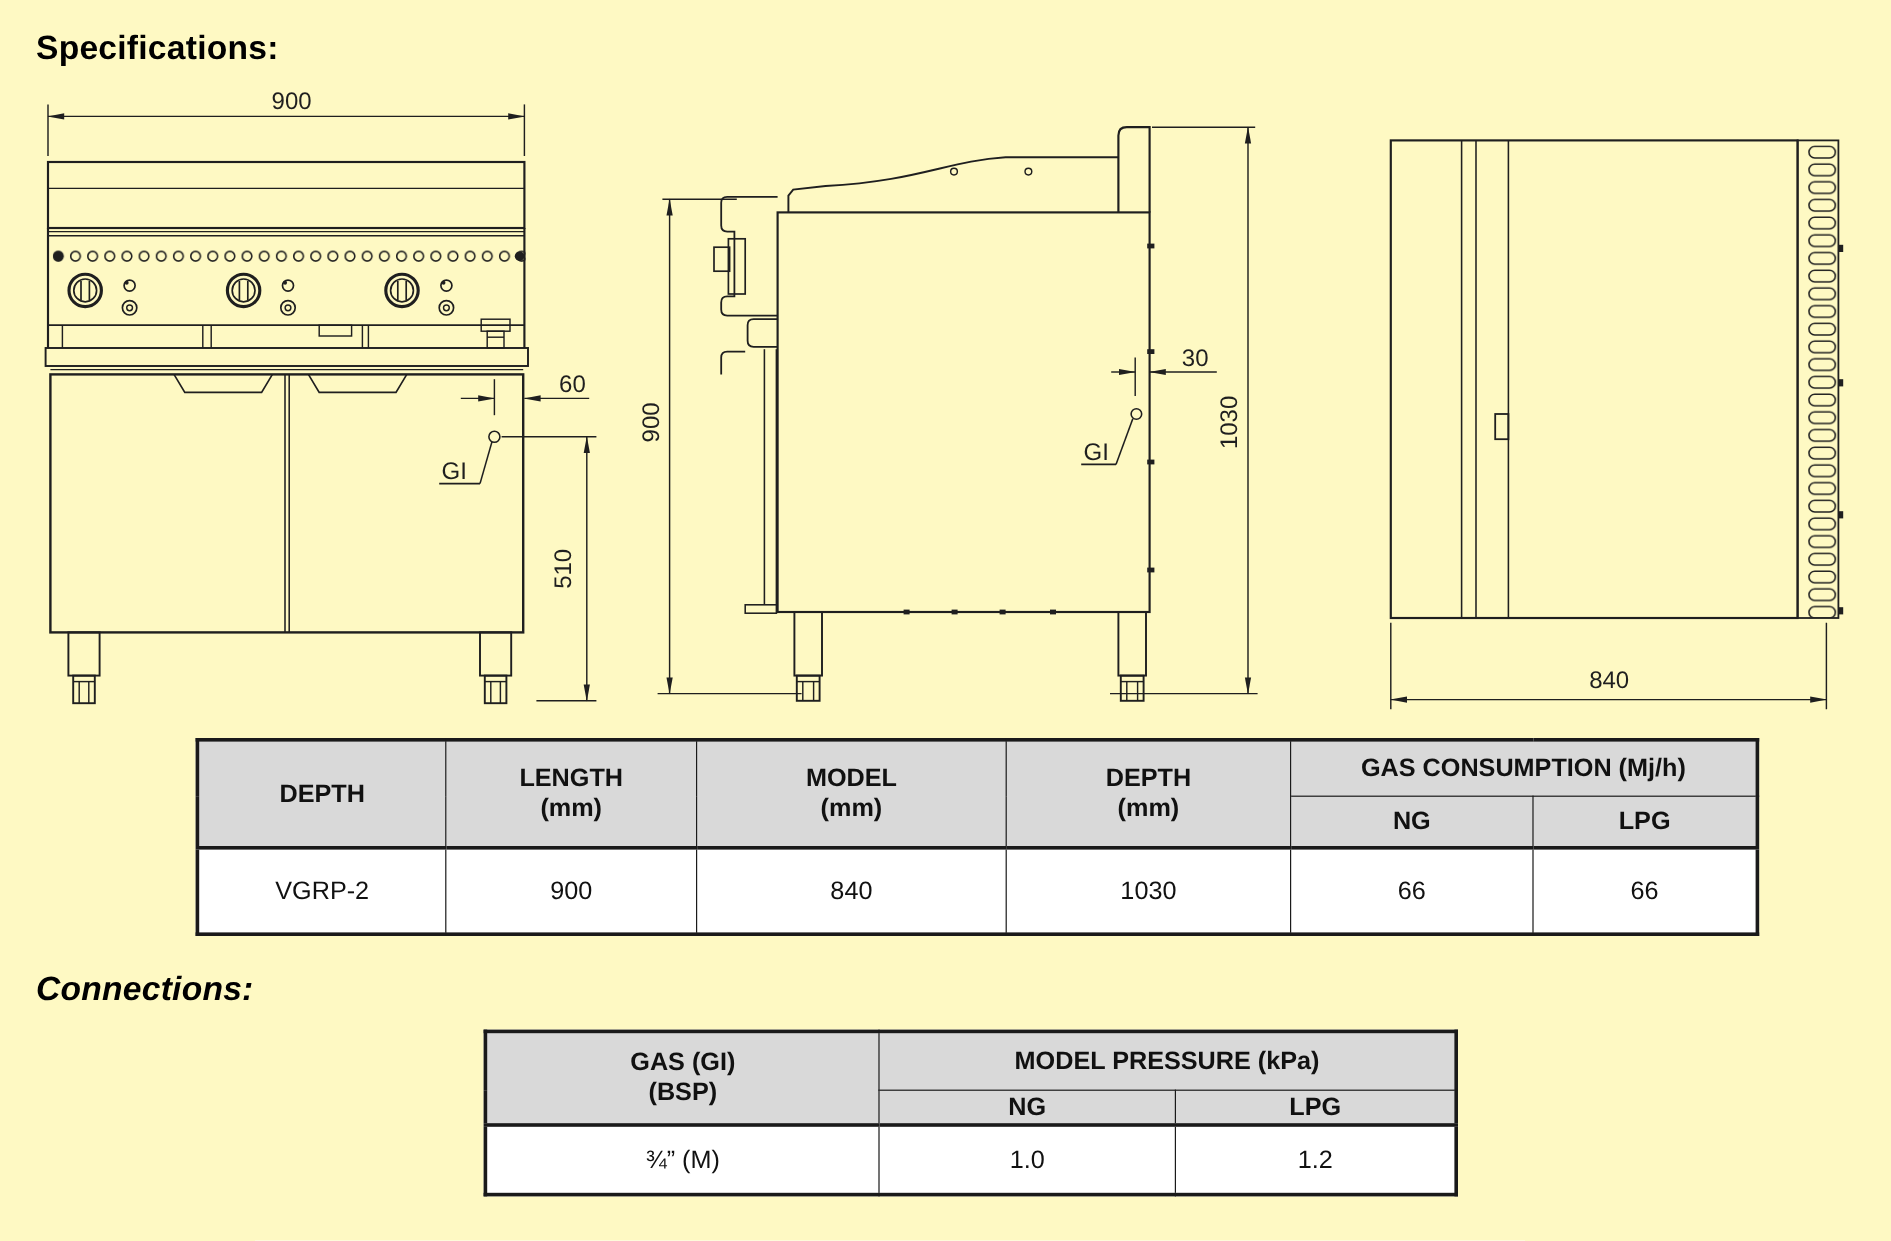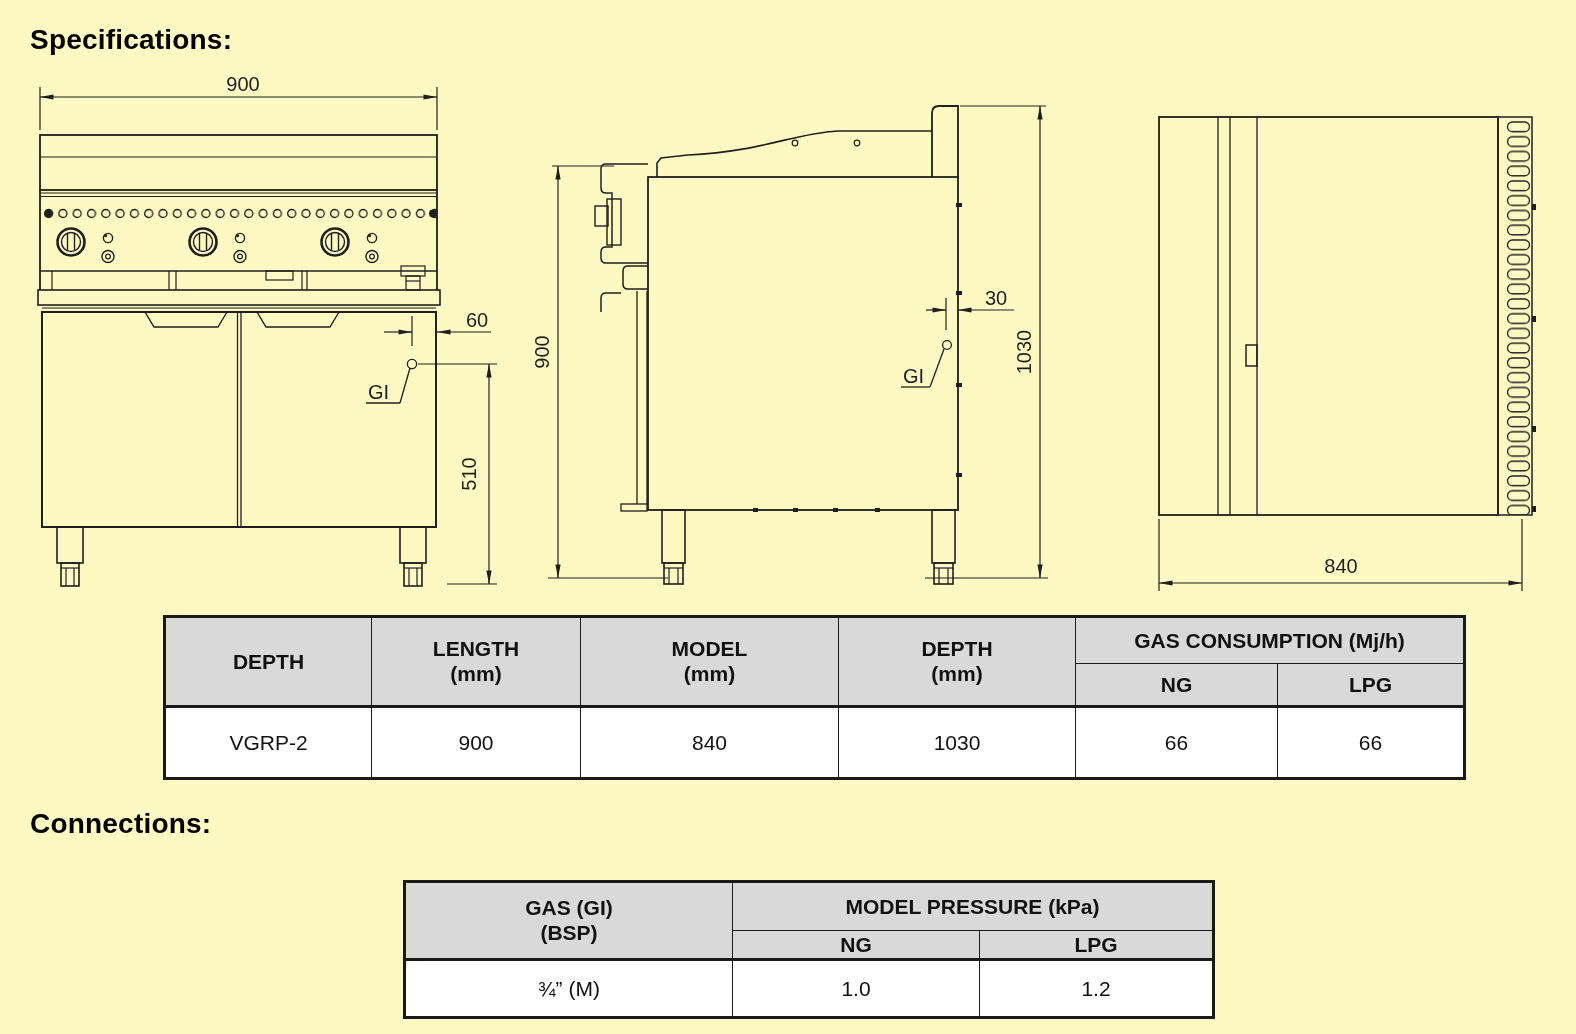--- a/index.html
+++ b/index.html
@@ -1,30 +1,30 @@
 <!DOCTYPE html>
 <html><head>
 <meta charset="utf-8">
 <style>
   html,body{margin:0;padding:0;background:#ffffff;width:1576px;height:1034px;overflow:hidden;
     font-family:"Liberation Sans", sans-serif;color:#111;}
   .canvas{position:relative;width:1576px;height:1034px;background:#fef9c3;}
   .heading{position:absolute;left:30px;font-size:28px;font-weight:700;color:#000;letter-spacing:0.2px;}
   #spec-heading{top:24px;}
-  #conn-heading{top:808px;}
+  #conn-heading{top:808px;font-style:italic;}
   svg.drawings{position:absolute;left:0;top:0;}
   svg text{font-family:"Liberation Sans", sans-serif;fill:#1f1f1f;font-size:20px;}
   table.dt{position:absolute;border-collapse:collapse;table-layout:fixed;background:#fff;}
   table.dt td{border:1.5px solid #1a1a1a;text-align:center;vertical-align:middle;
     font-size:21px;padding:0 4px;}
   table.dt td.hd{background:#d9d9d9;font-weight:700;}
   table.dt{border:3px solid #1a1a1a;}
   td.hsplit{border-bottom:3px solid #1a1a1a !important;}
   #spec-table{left:163px;top:615px;width:1300px;}
-  #conn-table{left:403px;top:880px;width:809px;}
+  #conn-table{left:403px;top:858px;width:809px;}
   .two-line div{line-height:1.18;}
 </style>
 </head>
 <body>
 
 <div class="canvas">
 
   <div class="heading" id="spec-heading">Specifications:</div>
 
   <svg class="drawings" width="1576" height="605" viewBox="0 0 1576 605">

